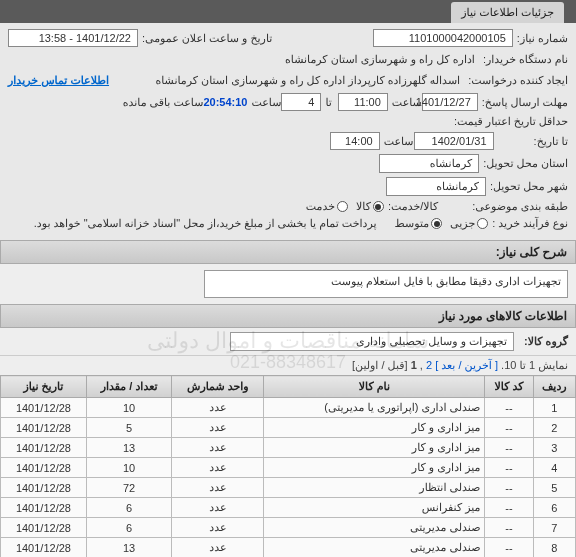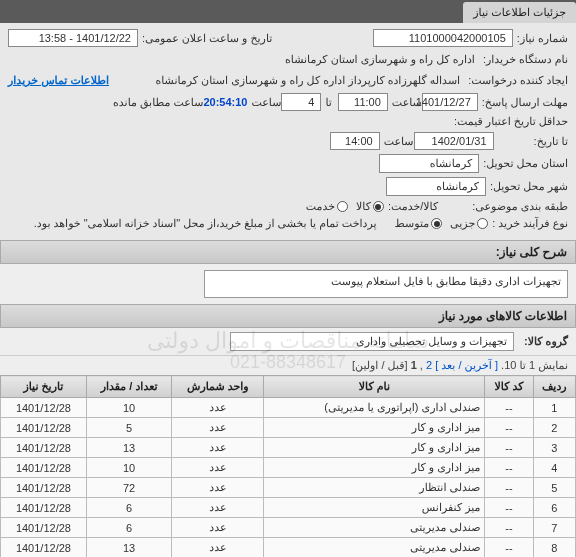--- a/index.html
+++ b/index.html
@@ -1,17 +1,17 @@
 <!DOCTYPE html>
 <html dir="rtl" lang="fa"><head>
 <meta charset="utf-8">
 <style>
 * { box-sizing: border-box; margin: 0; padding: 0; font-family: Tahoma, Arial, sans-serif; }
 body { background: #f0f0f0; width: 576px; font-size: 11px; color: #333; }
-.tab-bar { background: #5a5a5a; padding: 2px 0 0 4px; display: flex; }
+.tab-bar { background: #5a5a5a; padding: 2px 12px 0 4px; display: flex; }
 .tab { background: #d4d4d4; color: #222; padding: 4px 10px; border-radius: 3px 3px 0 0; margin-left: 2px; font-size: 11px; }
 .form-area { background: #e8e8e8; padding: 6px 8px; position: relative; }
 .row { display: flex; align-items: center; margin-bottom: 4px; flex-wrap: wrap; position: relative; z-index: 1;}
 .lbl { color: #333; font-size: 11px; margin-left: 4px; white-space: nowrap; }
 .val-box { background: #fff; border: 1px solid #888; padding: 2px 6px; font-size: 11px; min-height: 18px; display: inline-flex; align-items: center; }
 .val-text { font-size: 11px; padding: 2px 4px; }
 .link { color: #0066cc; text-decoration: underline; cursor: pointer; font-size: 11px; font-weight: bold; }
 .radio-group { display: flex; gap: 8px; align-items: center; }
 .radio-item { display: flex; align-items: center; gap: 2px; }
 .radio { width: 11px; height: 11px; border: 1px solid #555; border-radius: 50%; display: inline-block; position: relative; background:#fff;}
@@ -61,21 +61,21 @@
 
   <div class="row">
     <span class="lbl">مهلت ارسال پاسخ:</span>
     <span class="val-box" style="width:56px">1401/12/27</span>
     <span class="lbl">ساعت</span>
     <span class="val-box" style="width:50px">11:00</span>
     <span class="lbl" style="margin-right:6px">تا</span>
     <span class="val-box" style="width:40px;text-align:center">4</span>
     <span class="lbl">ساعت</span>
     <span class="blue-time">20:54:10</span>
-    <span class="lbl">ساعت مطابق مانده</span>
+    <span class="lbl">ساعت باقی مانده</span>
   </div>
 
   <div class="row">
     <span class="lbl" style="width:96px">حداقل تاریخ اعتبار قیمت:</span>
   </div>
 
   <div class="row">
     <span class="lbl">تا تاریخ:</span>
     <span class="val-box" style="width:80px;margin-right:36px">1402/01/31</span>
     <span class="lbl">ساعت</span>

